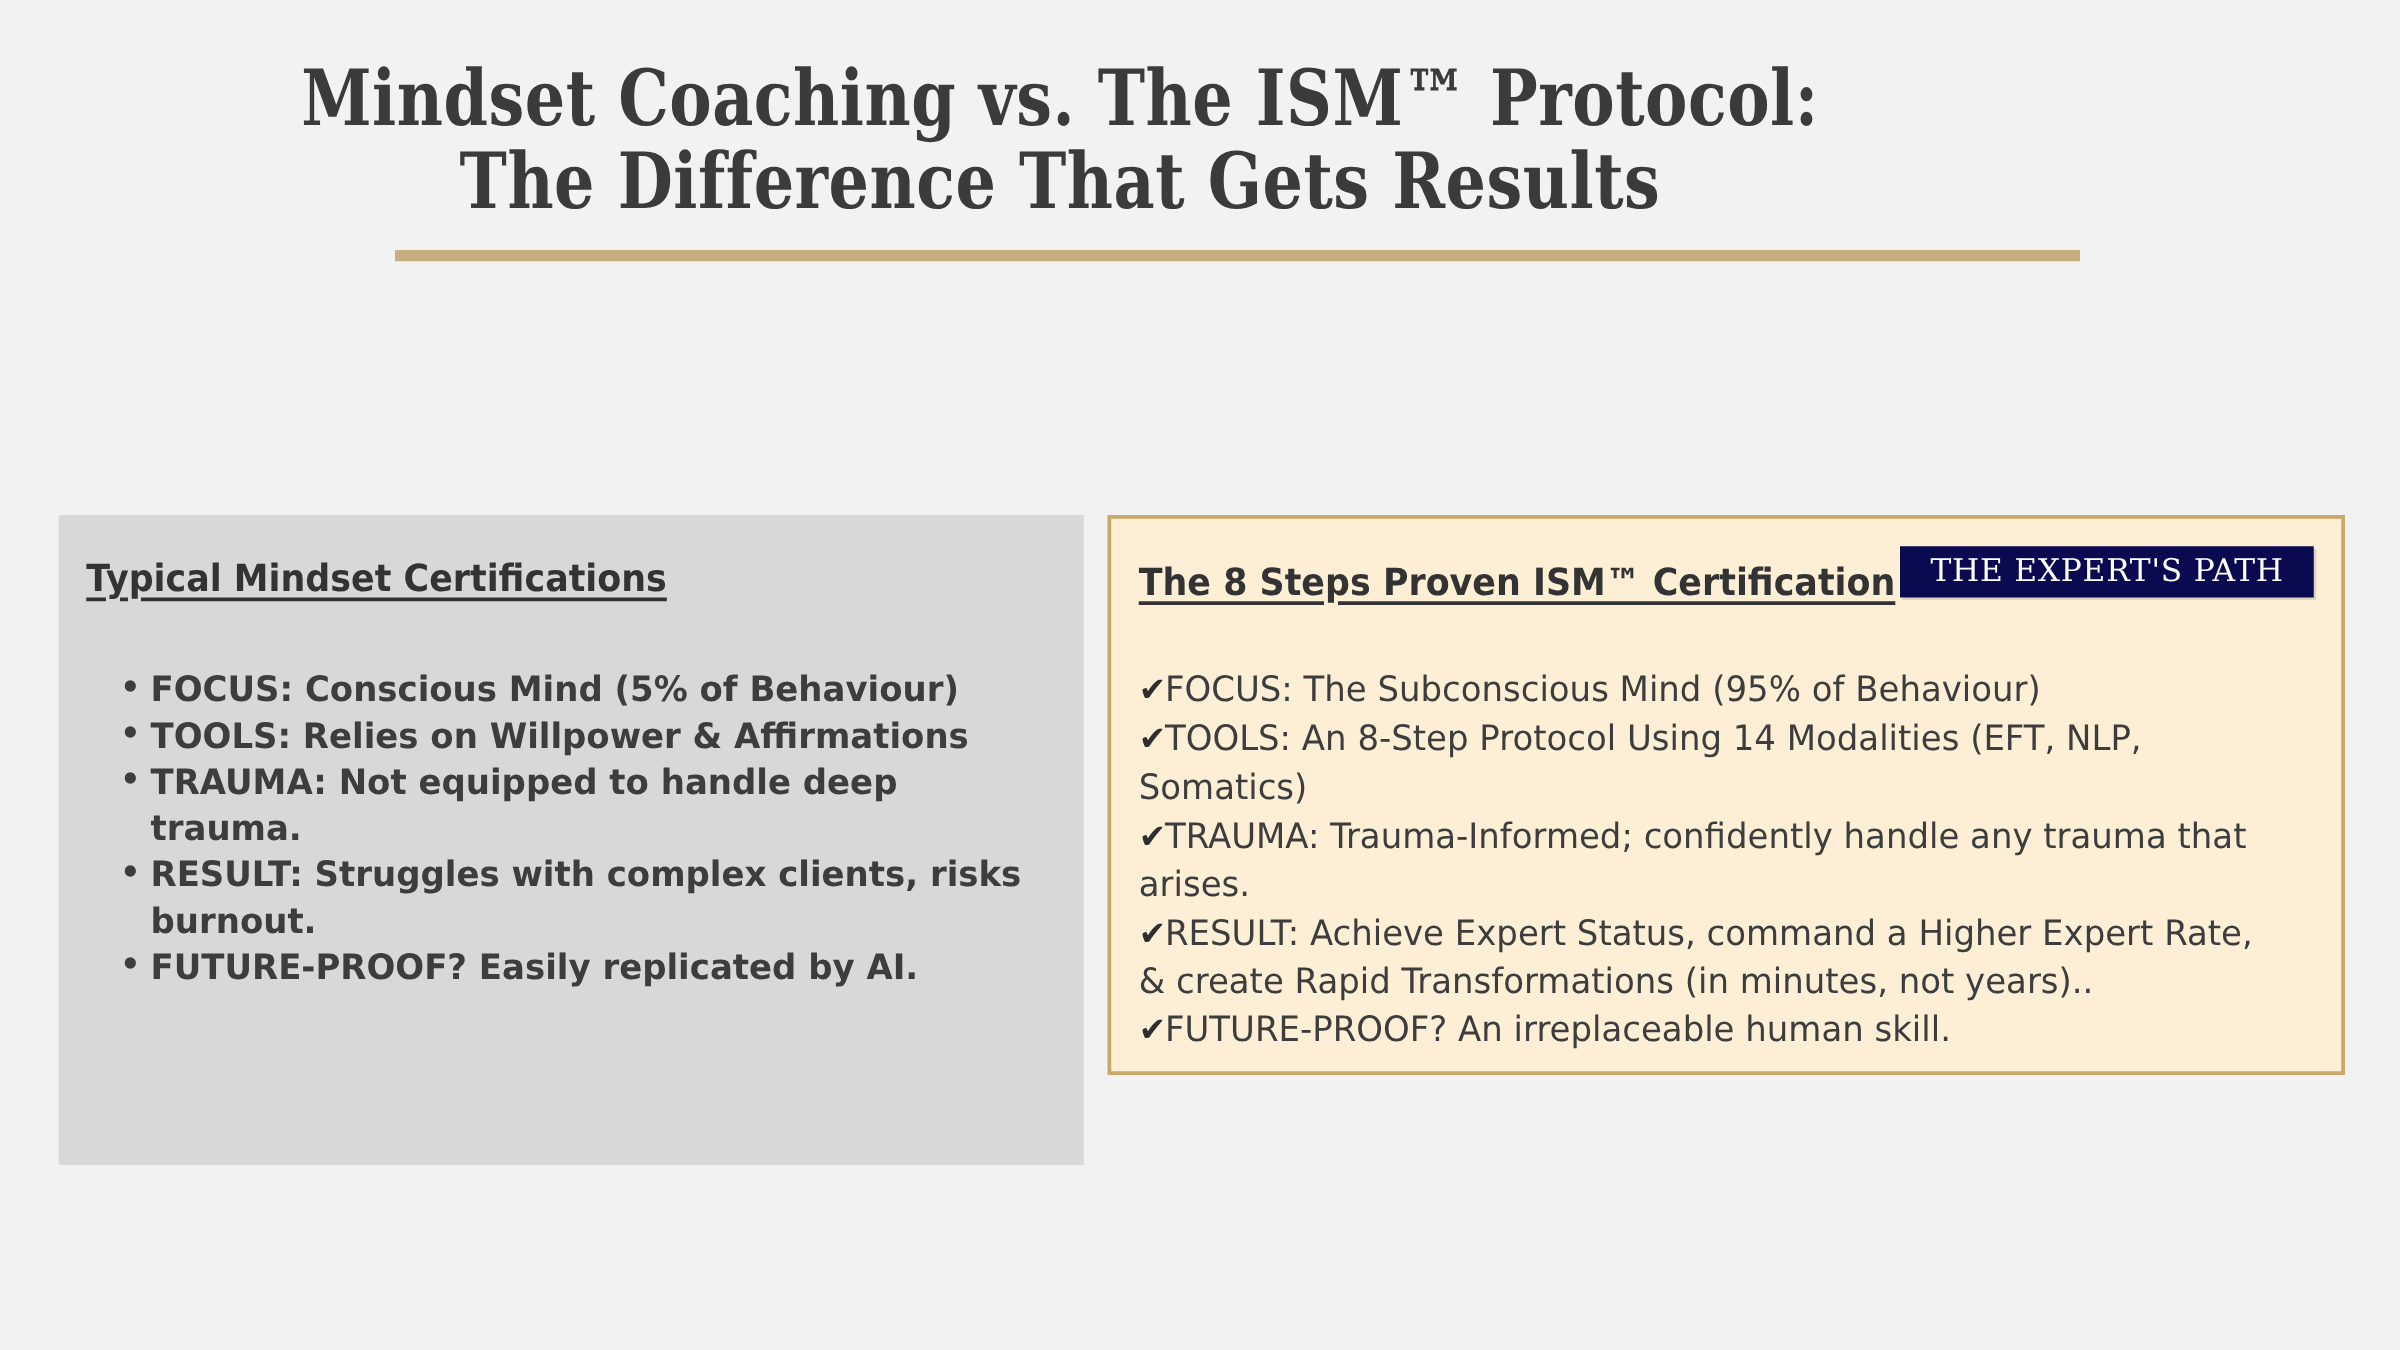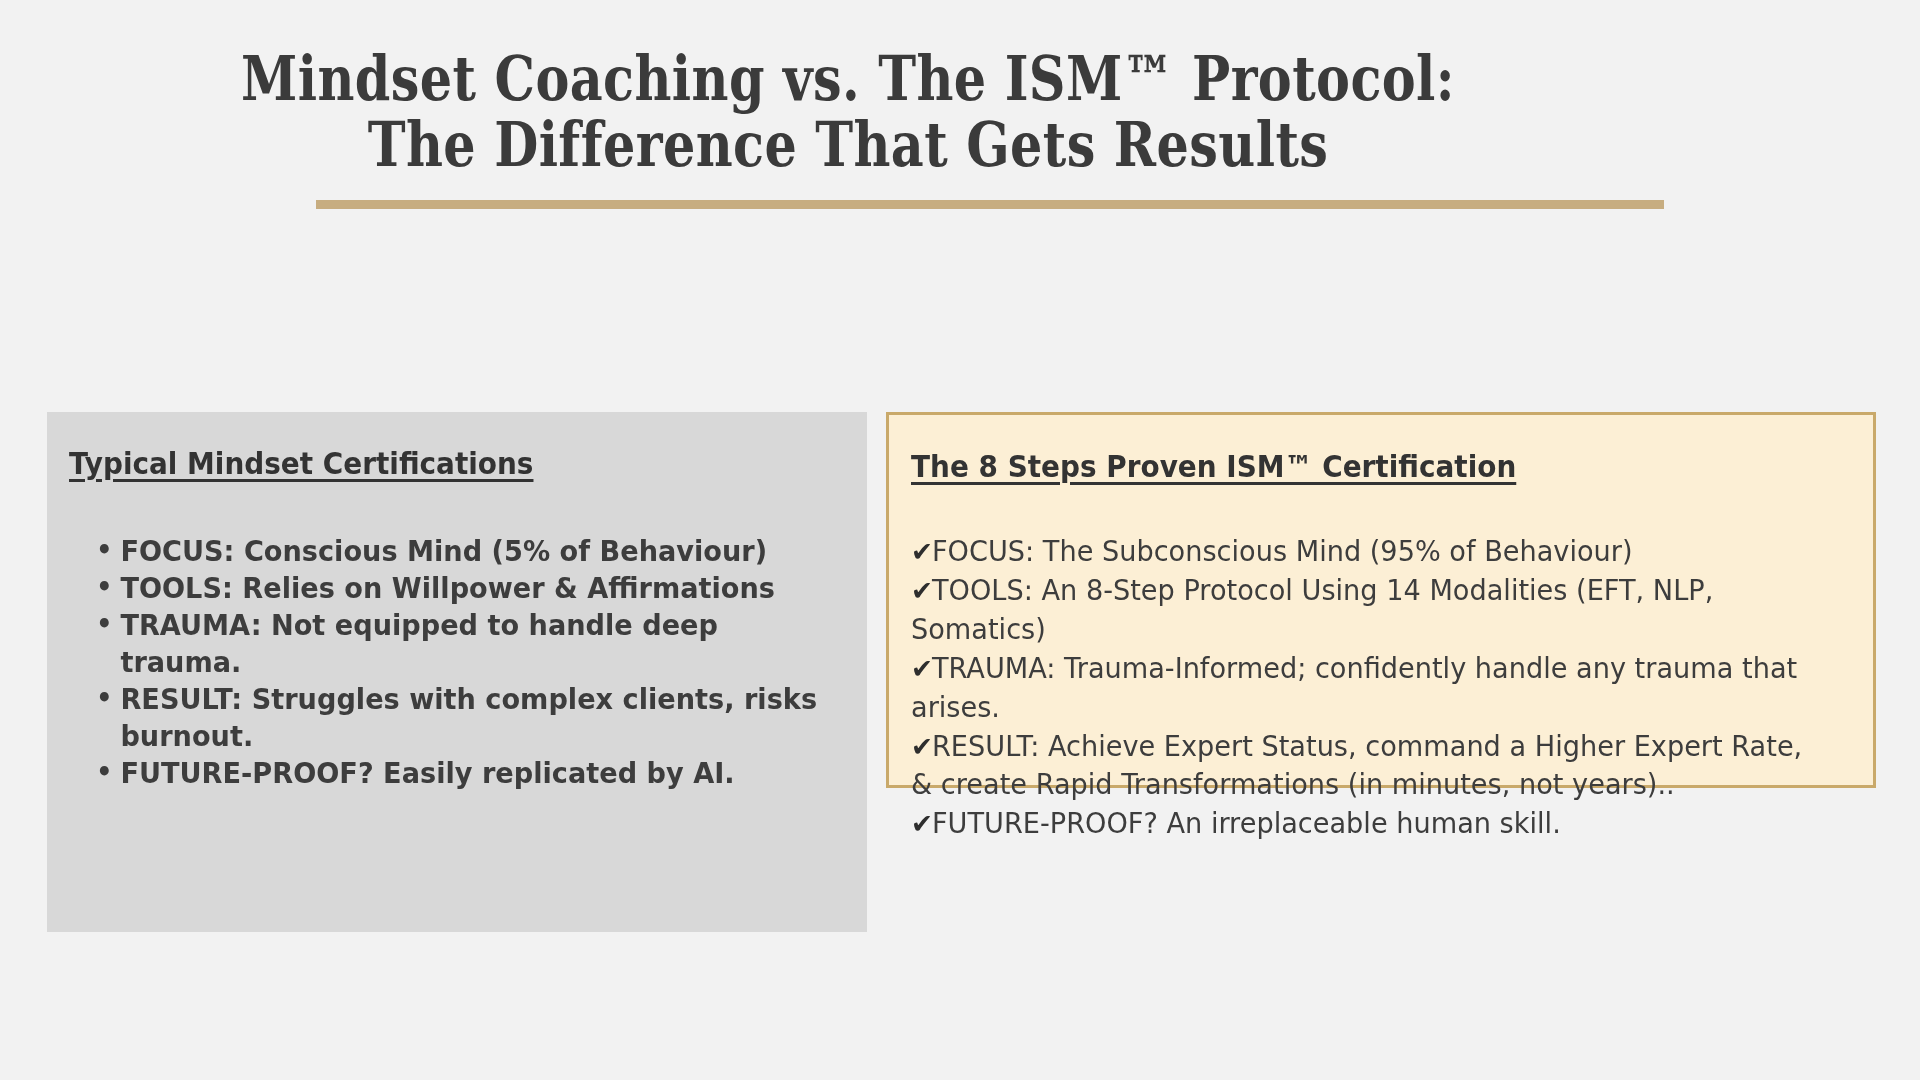--- a/index.html
+++ b/index.html
@@ -65,21 +65,21 @@
     width: 820px;
     height: 520px;
     background: #d8d8d8;
     padding: 34px 26px 20px 22px;
   }
 
   #panel-right {
     left: 886px;
     top: 0;
     width: 990px;
-    height: 376px;
+    height: 448px;
     background: #fcefd5;
     border: 3px solid #c9a96a;
     padding: 34px 24px 20px 22px;
   }
 
   .panel-heading {
     font-family: "DejaVu Sans", sans-serif;
     font-weight: bold;
     font-size: 30px;
     color: #333333;
@@ -179,20 +179,21 @@
         <li>TOOLS: Relies on Willpower &amp; Affirmations</li>
         <li>TRAUMA: Not equipped to handle deep trauma.</li>
         <li>RESULT: Struggles with complex clients, risks burnout.</li>
         <li>FUTURE-PROOF? Easily replicated by AI.</li>
       </ul>
   </div>
 
   <div class="panel" id="panel-right">
     <div class="heading-row">
       <span class="panel-heading">The 8 Steps Proven ISM™ Certification</span>
+      <span id="expert-badge">THE EXPERT'S PATH</span>
     </div>
     <ul id="right-list">
         <li><span class="check">✔</span><span>FOCUS: The Subconscious Mind (95% of Behaviour)</span></li>
         <li><span class="check">✔</span><span>TOOLS: An 8-Step Protocol Using 14 Modalities (EFT, NLP, Somatics)</span></li>
         <li><span class="check">✔</span><span>TRAUMA: Trauma-Informed; confidently handle any trauma that arises.</span></li>
         <li><span class="check">✔</span><span>RESULT: Achieve Expert Status, command a Higher Expert Rate, &amp; create Rapid Transformations (in minutes, not years)..</span></li>
         <li><span class="check">✔</span><span>FUTURE-PROOF? An irreplaceable human skill.</span></li>
       </ul>
   </div>
 

